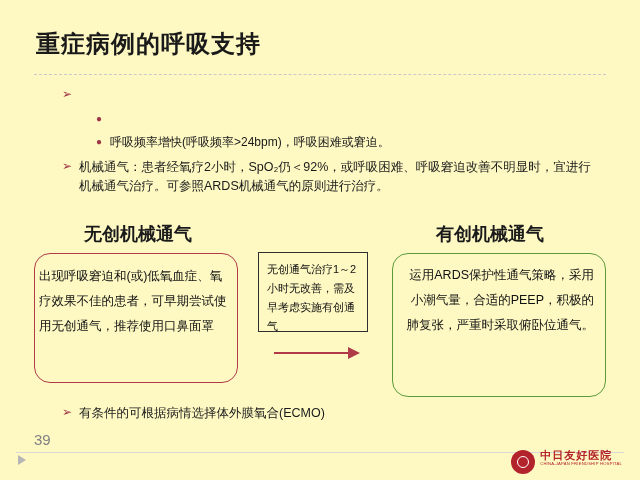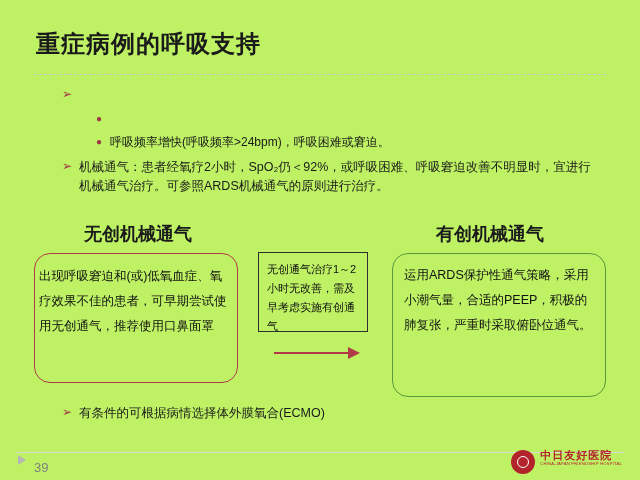--- a/index.html
+++ b/index.html
@@ -12,21 +12,21 @@
     background: #ffffff;
     font-family: "Liberation Sans", sans-serif;
     color: #000000;
     overflow: hidden;
   }
   .slide {
     position: relative;
     width: 640px;
     height: 480px;
     box-sizing: border-box;
-    background: #bef264;
+    background: #fef9c3;
   }
   
   .title {
     position: absolute;
     left: 36px;
     top: 28px;
     font-size: 24px;
     font-weight: bold;
     color: #1a1a1a;
     letter-spacing: 1px;
@@ -124,20 +124,21 @@
     top: 253px;
     width: 214px;
     height: 144px;
     border: 1.5px solid #5a9a3c;
     border-radius: 16px;
     box-sizing: border-box;
     padding: 9px 11px;
     font-size: 12.5px;
     line-height: 25px;
     color: #111111;
+    text-align: right;
   }
   
   .arrow-line {
     position: absolute;
     left: 274px;
     top: 348px;
     width: 88px;
     height: 10px;
   }
   .arrow-line .shaft {
@@ -173,22 +174,22 @@
     top: 455px;
     width: 0;
     height: 0;
     border-top: 5px solid transparent;
     border-bottom: 5px solid transparent;
     border-left: 8px solid #b6b6b6;
   }
   .page-num {
     position: absolute;
     left: 34px;
-    top: 460px;
-    font-size: 13px;
+    top: 431px;
+    font-size: 15px;
     color: #808080;
   }
   
   .logo {
     position: absolute;
     right: 18px;
     top: 450px;
     display: flex;
     align-items: flex-start;
   }

